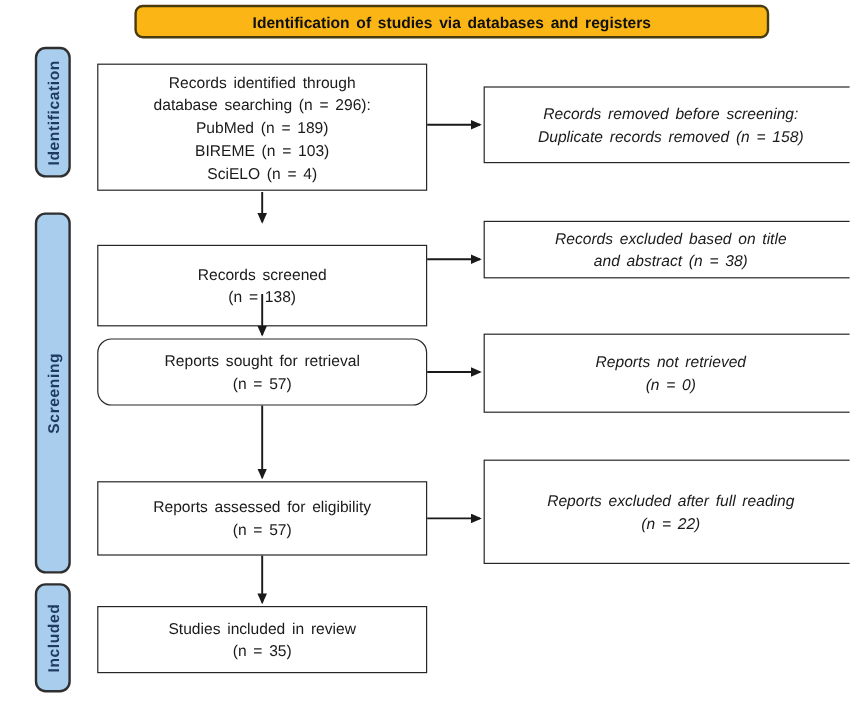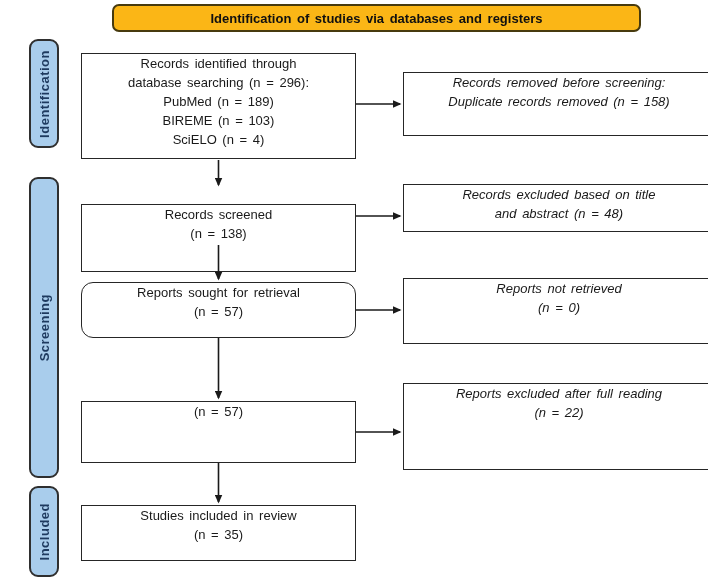--- a/index.html
+++ b/index.html
@@ -53,21 +53,21 @@
   .stage-screening      { top: 177px; height: 301px; }
   .stage-included       { top: 486px; height: 91px; }
 
   
   .box {
     position: absolute;
     background: #ffffff;
     border: 1.5px solid var(--box-border, #262626);
     box-sizing: border-box;
     display: flex; flex-direction: column;
-    align-items: center; 
+    align-items: center; justify-content: center;
     text-align: center;
     font-size: 13px;
     line-height: 19px;
     color: var(--box-text, #1a1a1a);
     word-spacing: 2px;
   }
   .col-main  { left: 57px;  width: 275px; }
   .col-right { left: 379px; width: 312px; font-style: italic; }
 
   .box-identified { top: 53px;  height: 106px; }
@@ -120,36 +120,37 @@
     <div>Records screened</div>
     <div>(n = 138)</div>
   </div>
 
   <div class="box col-main box-sought">
     <div>Reports sought for retrieval</div>
     <div>(n = 57)</div>
   </div>
 
   <div class="box col-main box-assessed">
+    <div>Reports assessed for eligibility</div>
     <div>(n = 57)</div>
   </div>
 
   <div class="box col-main box-included">
     <div>Studies included in review</div>
     <div>(n = 35)</div>
   </div>
 
   <div class="box col-right box-removed">
     <div>Records removed before screening:</div>
     <div>Duplicate records removed (n = 158)</div>
   </div>
 
   <div class="box col-right box-excluded-title">
     <div>Records excluded based on title</div>
-    <div>and abstract (n = 48)</div>
+    <div>and abstract (n = 38)</div>
   </div>
 
   <div class="box col-right box-not-retrieved">
     <div>Reports not retrieved</div>
     <div>(n = 0)</div>
   </div>
 
   <div class="box col-right box-excluded-full">
     <div>Reports excluded after full reading</div>
     <div>(n = 22)</div>

